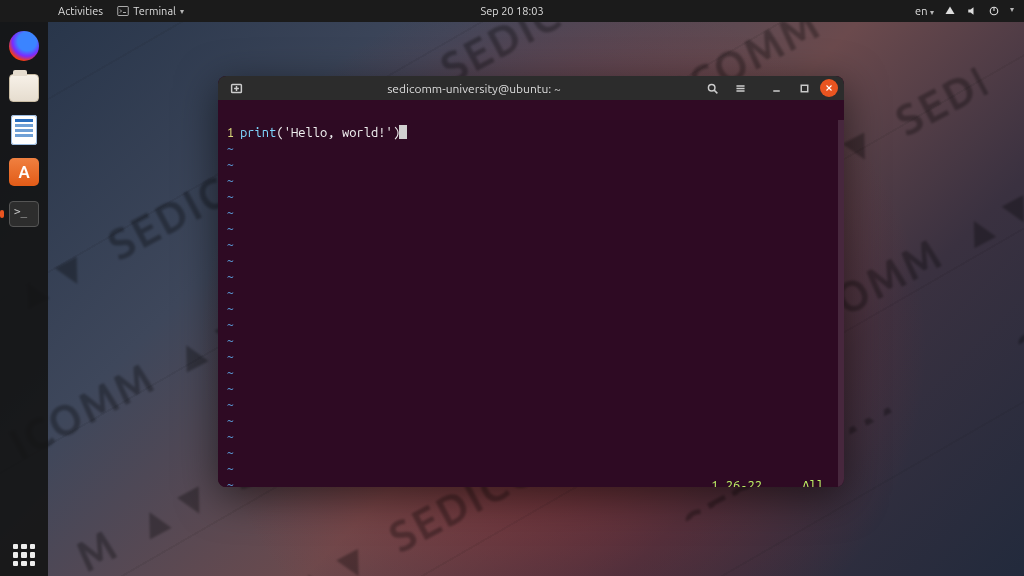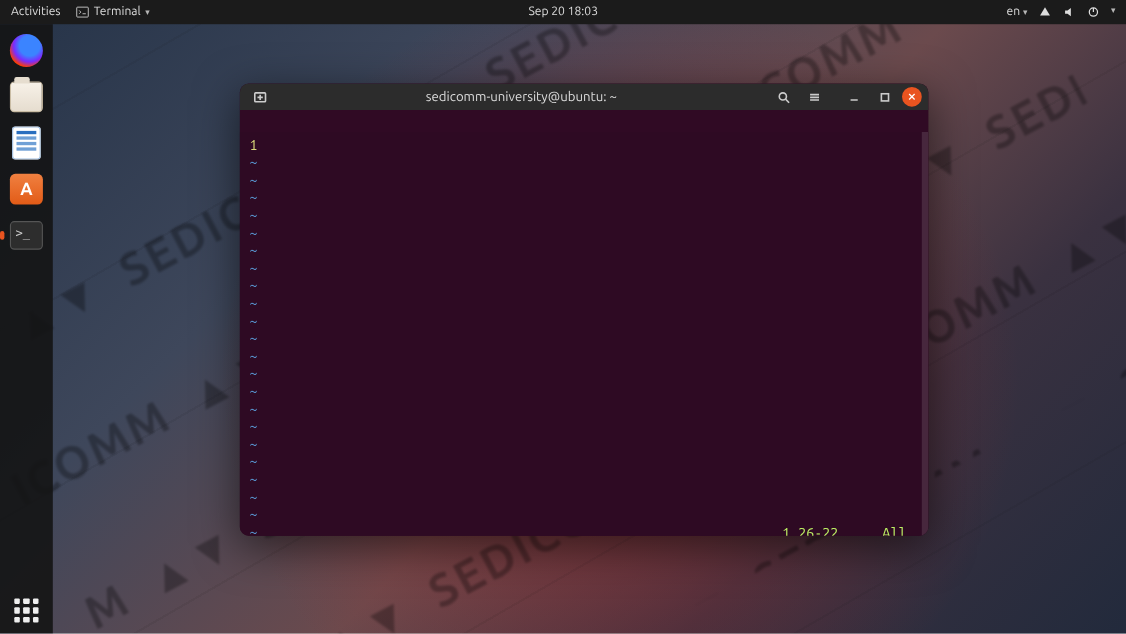--- a/index.html
+++ b/index.html
@@ -34,21 +34,21 @@
   .wm-text div { margin-left: -200px; }
   
   .topbar {
     position: absolute; top: 0; left: 0; right: 0; height: 22px;
     background: #1b1b1b; color: #ddd;
     display: flex; align-items: center;
     font-size: 11px;
     padding: 0 10px;
     z-index: 50;
   }
-  .topbar .left { display: flex; align-items: center; gap: 14px; }
+  .topbar .left { display: flex; align-items: center; gap: 14px; margin-left: 48px; }
   .topbar .center { position: absolute; left: 0; right: 0; text-align: center; pointer-events: none; }
   .topbar .right { margin-left: auto; display: flex; align-items: flex-start; gap: 10px; }
   .topbar .app { display: flex; align-items: center; gap: 4px; }
   .topbar svg { width: 12px; height: 12px; fill: #ddd; }
   .tri { font-size: 8px; opacity: 0.8; }
   
   .dock {
     position: absolute; top: 22px; bottom: 0; left: 0; width: 48px;
     background: rgba(20,20,20,0.9);
     display: flex; flex-direction: column; align-items: center;
@@ -281,20 +281,23 @@
           <line x1="12" y1="4" x2="4" y2="12"></line>
         </svg>
     </div>
   </div>
 
   <div class="termbody">
     <div class="scrollbar"></div>
 
     <div class="line">
       <span class="gutter">1</span>
+      <span class="code">
+        <span class="kw">print</span><span class="str">('Hello, world!')</span><span class="cursor"></span>
+      </span>
     </div>
 
     <div id="tilde-area">
         <div class="line">
           <span class="gutter tilde">~</span>
         </div>
         <div class="line">
           <span class="gutter tilde">~</span>
         </div>
         <div class="line">

